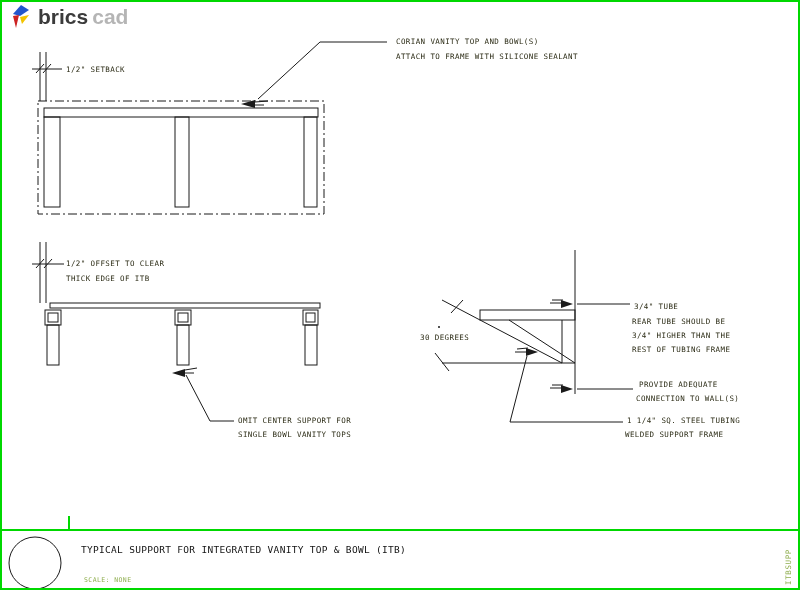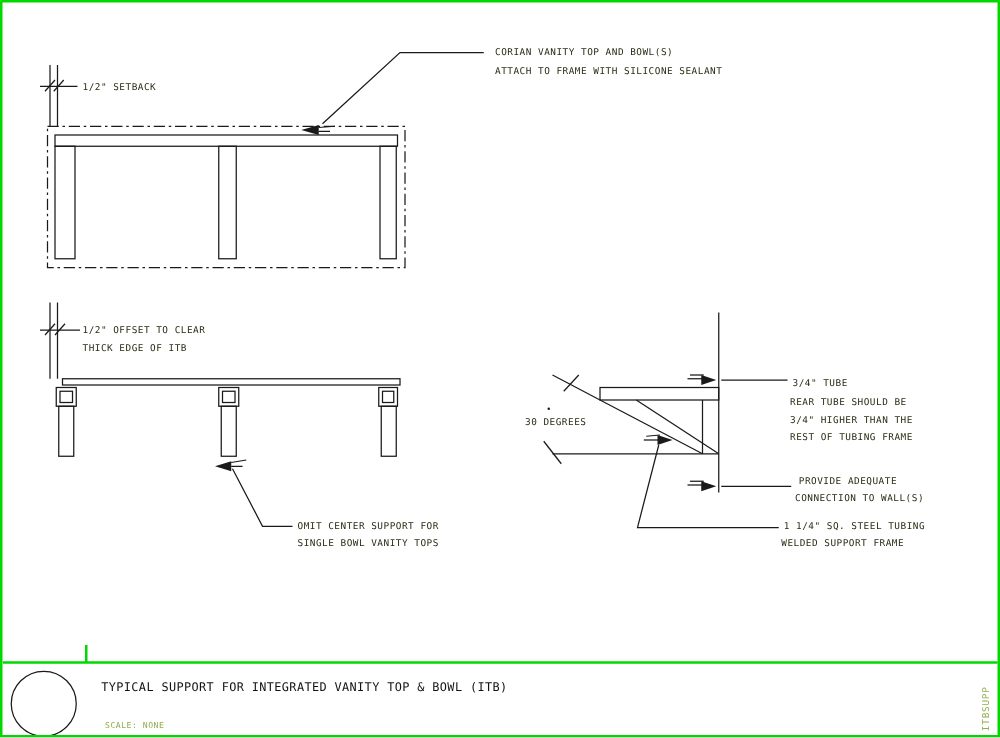--- a/index.html
+++ b/index.html
@@ -21,20 +21,29 @@
   .ann{font:7.5px "DejaVu Sans Mono",monospace;fill:#2b2b15;letter-spacing:0.4px;}
   .title-text{font:9.5px "DejaVu Sans Mono",monospace;fill:#121212;letter-spacing:0.3px;}
   .small-green{font:6.5px "DejaVu Sans Mono",monospace;fill:#8fae4e;letter-spacing:0.4px;}
   .code-green{font:7.5px "DejaVu Sans Mono",monospace;fill:#8fae4e;letter-spacing:0.6px;}
 </style>
 </head>
 <body>
 
 <div id="sheet">
 
+  <div id="logo">
+    <svg width="22" height="26" viewBox="0 0 22 26">
+      <polygon points="1,10 9,1 17,6 8,12" fill="#2255cc"></polygon>
+      <polygon points="1,12 7,11 4,24" fill="#cc2222"></polygon>
+      <polygon points="8,13 17,11 10,20" fill="#f2c400"></polygon>
+    </svg>
+    <span>brics</span>
+      <span class="light">cad</span>
+  </div>
   <style>#logo span:first-of-type{color:#3b3b3b;}</style>
 
   <svg class="draw" width="800" height="590" viewBox="0 0 800 590">
 
     <g>
 
       <line class="ln" x1="38" y1="50" x2="38" y2="99"></line>
       <line class="ln" x1="44" y1="50" x2="44" y2="99"></line>
 
       <line class="ln" x1="30" y1="67" x2="60" y2="67"></line>

